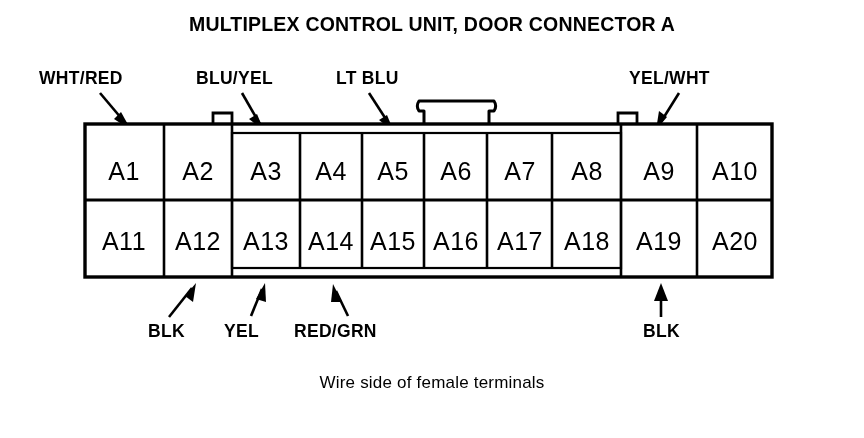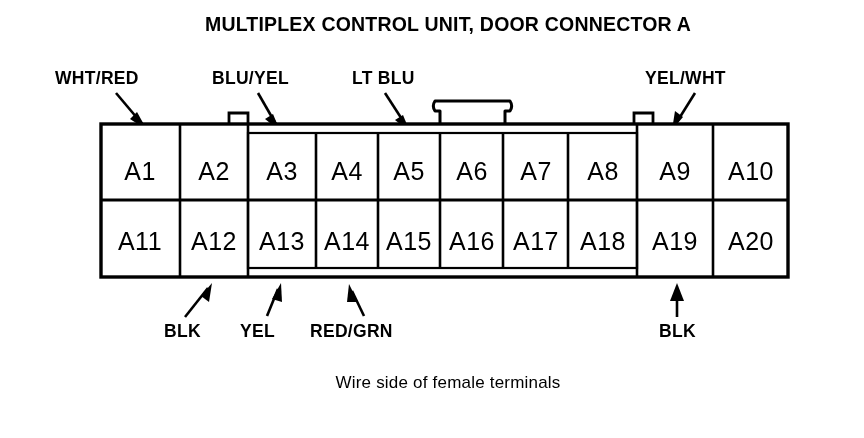--- a/index.html
+++ b/index.html
@@ -3,21 +3,21 @@
 <meta charset="utf-8">
 <style>
   html,body{margin:0;padding:0;background:#ffffff;}
   body{
     width:864px;height:438px;
     font-family:"Liberation Sans",sans-serif;
     color:#000000;
     overflow:hidden;
     position:relative;
   }
-  #stage{position:absolute;left:16px;top:0;width:732px;height:438px;}
+  #stage{position:absolute;left:0;top:0;width:732px;height:438px;}
   #stage svg{display:block;}
   .ttl{
     font-family:"Liberation Sans",sans-serif;
     font-weight:bold;
     font-size:19.5px;
     letter-spacing:0.2px;
   }
   .lbl{
     font-family:"Liberation Sans",sans-serif;
     font-weight:bold;

